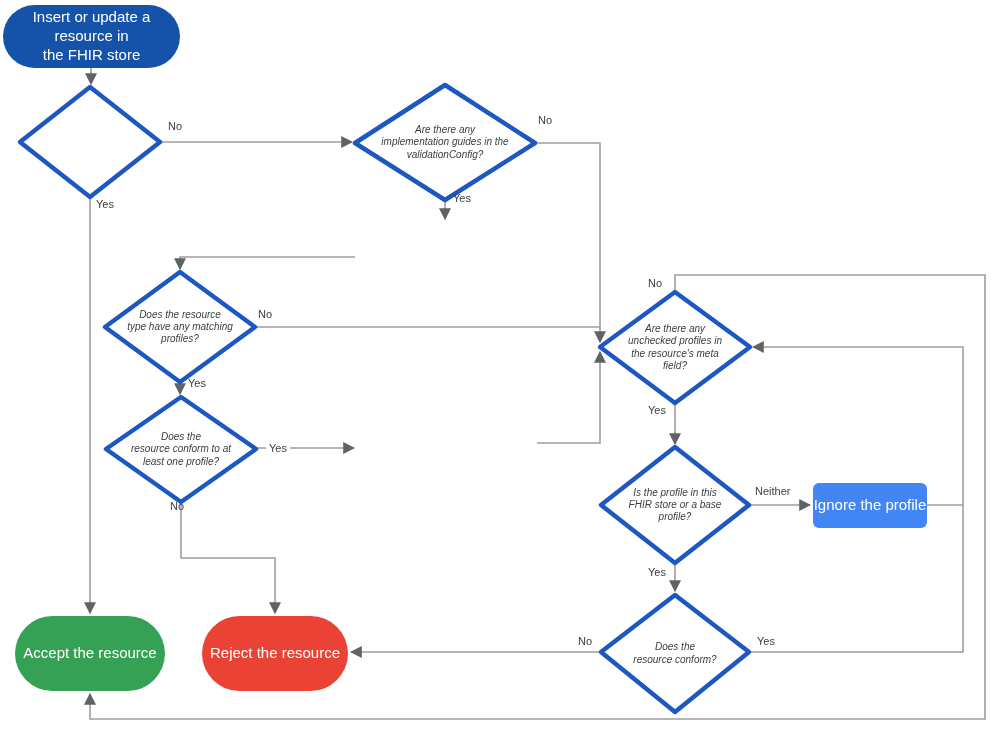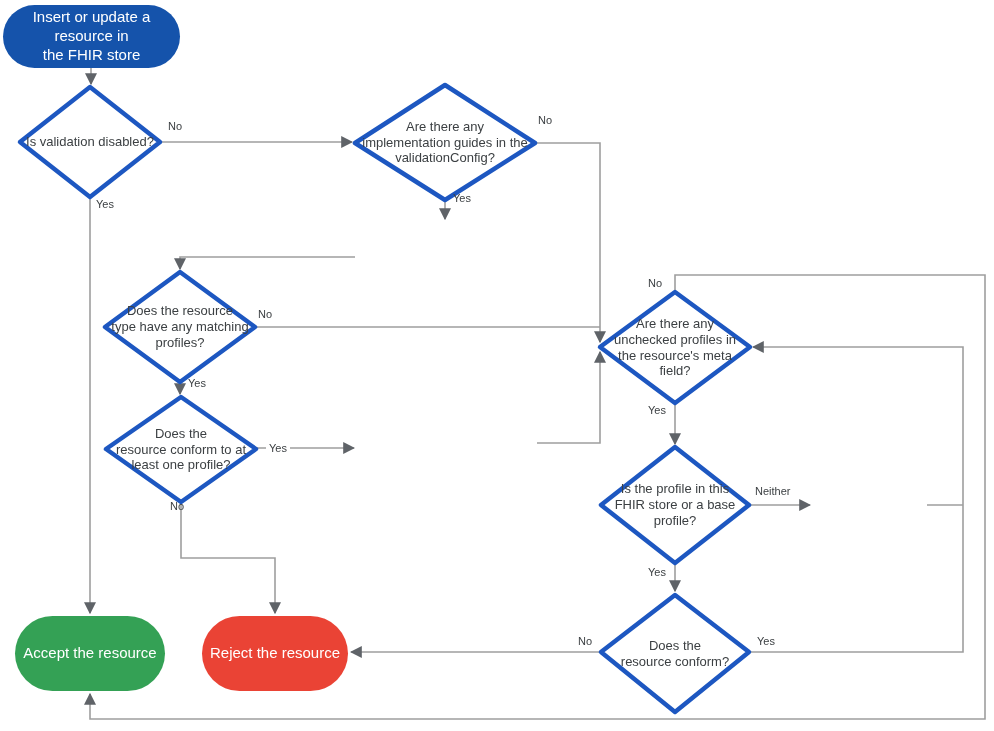--- a/index.html
+++ b/index.html
@@ -42,23 +42,24 @@
     stroke-linejoin: round;
   }
   #arrowhead path { fill: var(--arrowhead); }
   .node-label {
     position: absolute;
     display: flex;
     align-items: center;
     justify-content: center;
     text-align: center;
     white-space: pre-line;
-    font-size: 13px;
+    font-size: 10px;
     line-height: 1.22;
     color: var(--text-dark);
+    font-style: italic;
   }
   .pill, .proc {
     position: absolute;
     display: flex;
     align-items: center;
     justify-content: center;
     text-align: center;
     white-space: pre-line;
     font-size: 15px;
     line-height: 1.25;
@@ -114,26 +115,26 @@
     <polygon class="decision-shape" points="675,292 750,347 675,403 600,347"></polygon>
     <polygon class="decision-shape" points="675,447 749,505 675,563 601,505"></polygon>
     <polygon class="decision-shape" points="675,595 749,652 675,712 601,652"></polygon>
   </svg>
 
   <div class="pill pill-start" style="left:3px; top:5px; width:177px; height:63px;">Insert or update a resource in
 the FHIR store</div>
 
 
 
+  <div class="proc" style="left:813px; top:483px; width:114px; height:45px;">Ignore the profile</div>
 
   <div class="pill pill-reject" style="left:202px; top:616px; width:146px; height:75px;">Reject the resource</div>
 
   <div class="pill pill-accept" style="left:15px; top:616px; width:150px; height:75px;">Accept the resource</div>
 
-  <div class="node-label" style="left:15px; top:87px; width:150px; height:110px;">Is validation disabled?</div>
   <div class="node-label" style="left:350px; top:85px; width:190px; height:115px;">Are there any
 implementation guides in the
 validationConfig?</div>
   <div class="node-label" style="left:100px; top:272px; width:160px; height:110px;">Does the resource
 type have any matching
 profiles?</div>
   <div class="node-label" style="left:101px; top:397px; width:160px; height:105px;">Does the
 resource conform to at
 least one profile?</div>
   <div class="node-label" style="left:595px; top:292px; width:160px; height:111px;">Are there any

